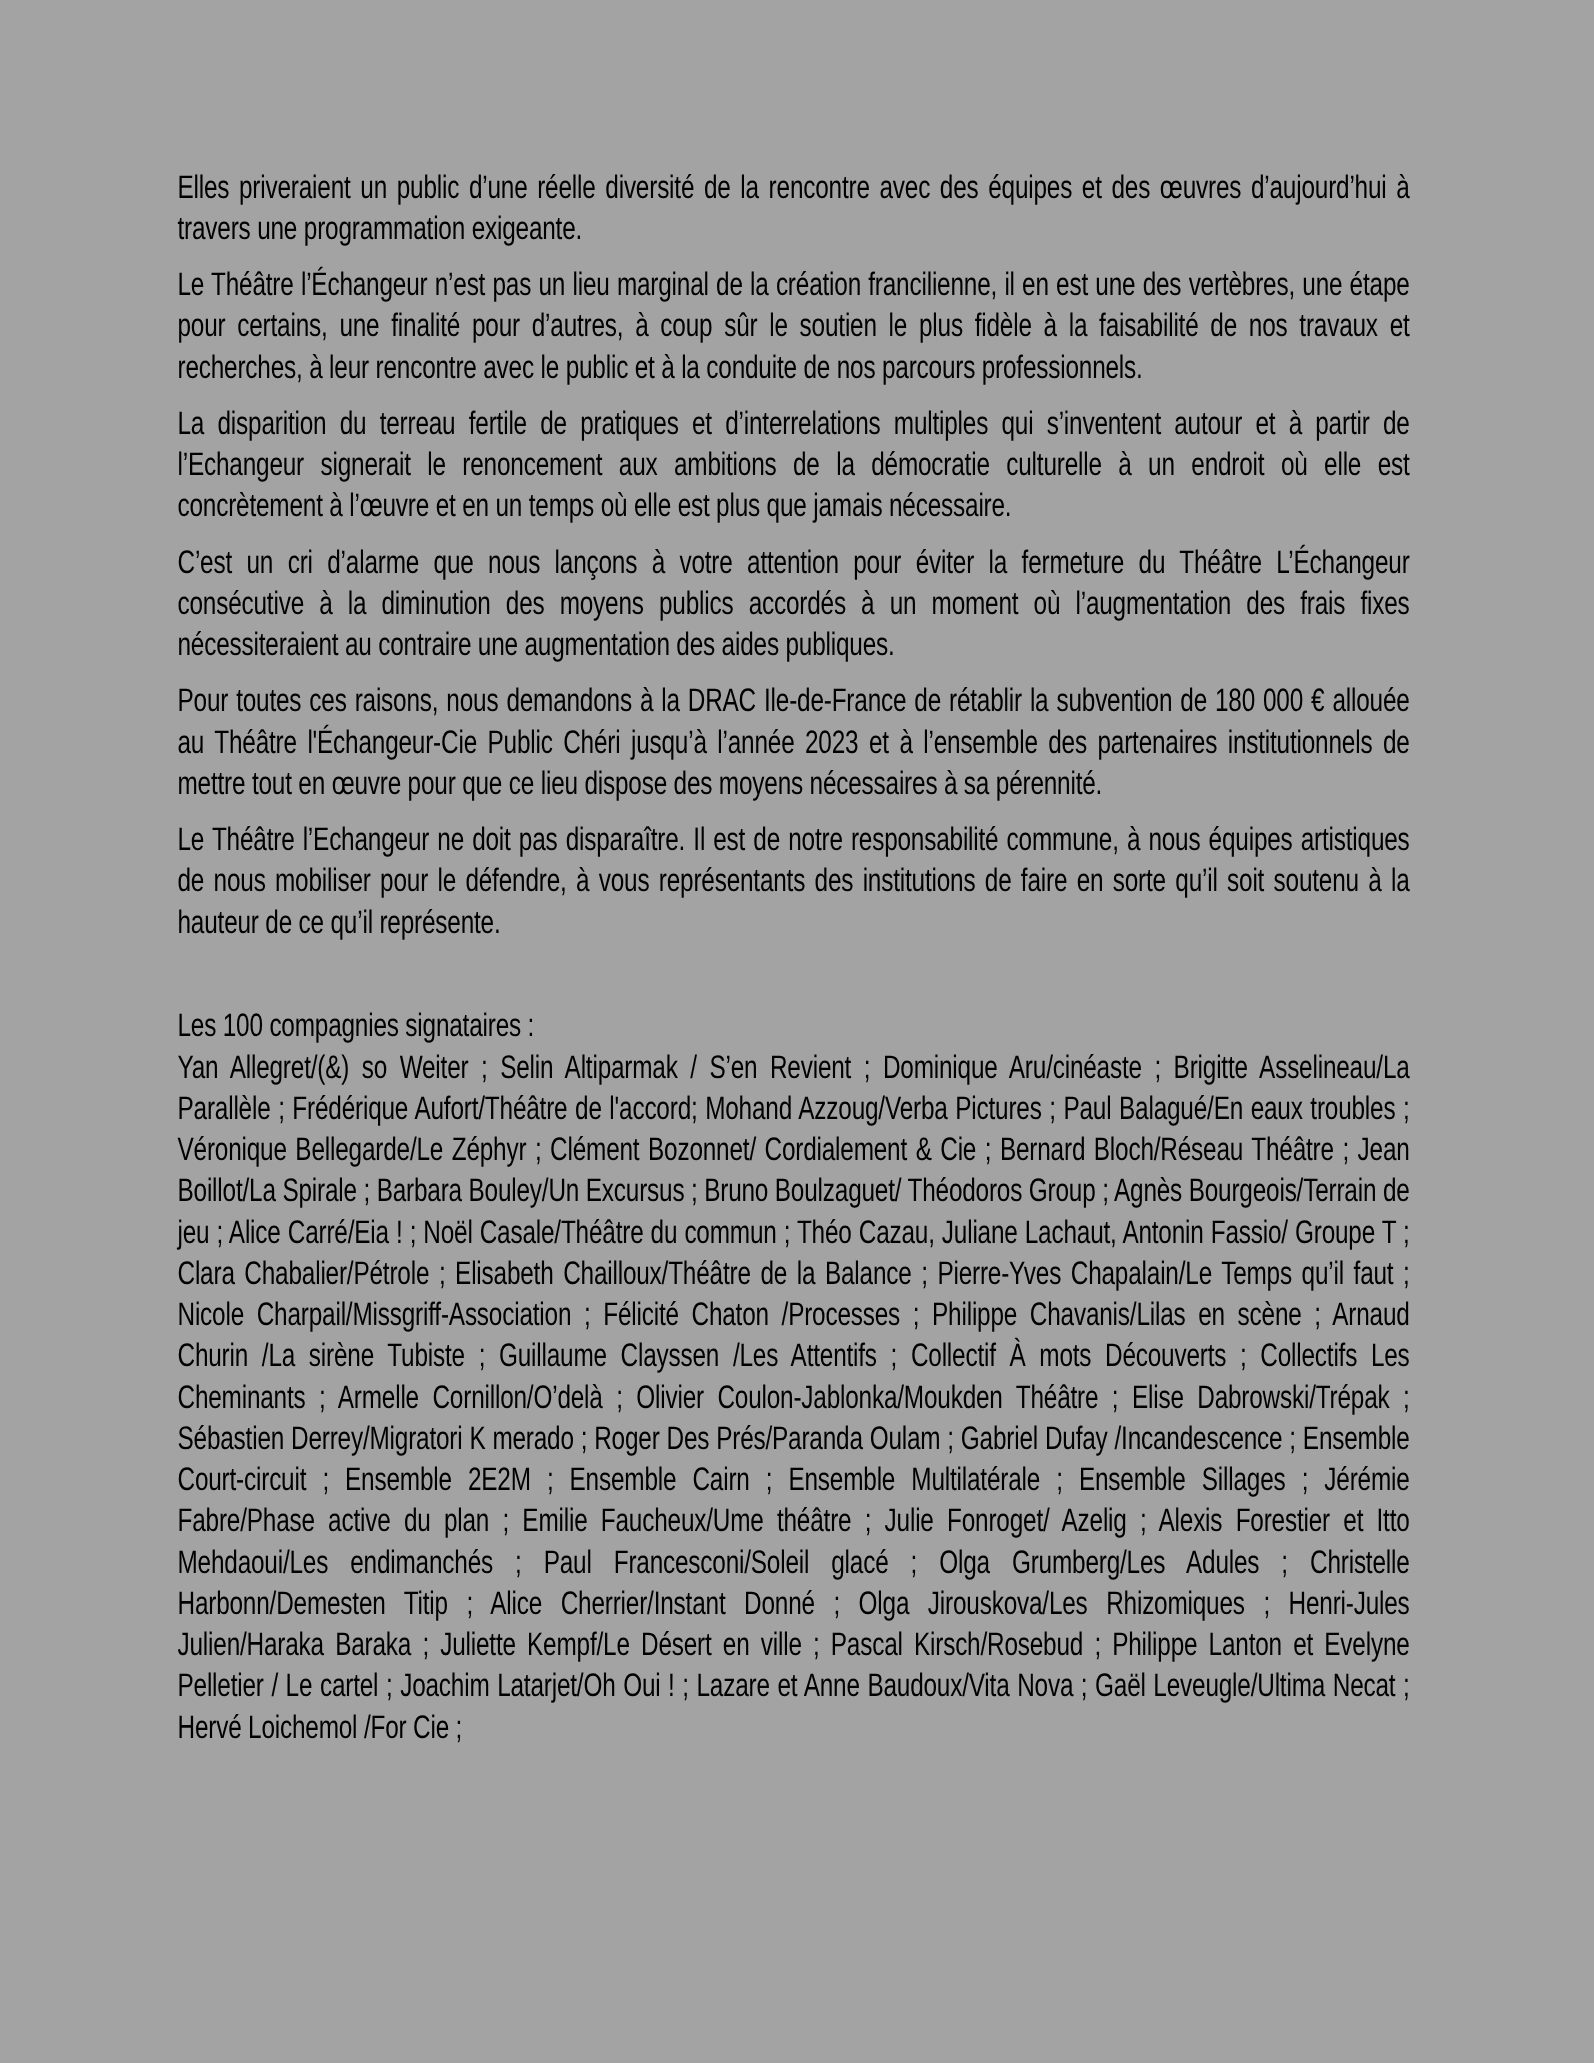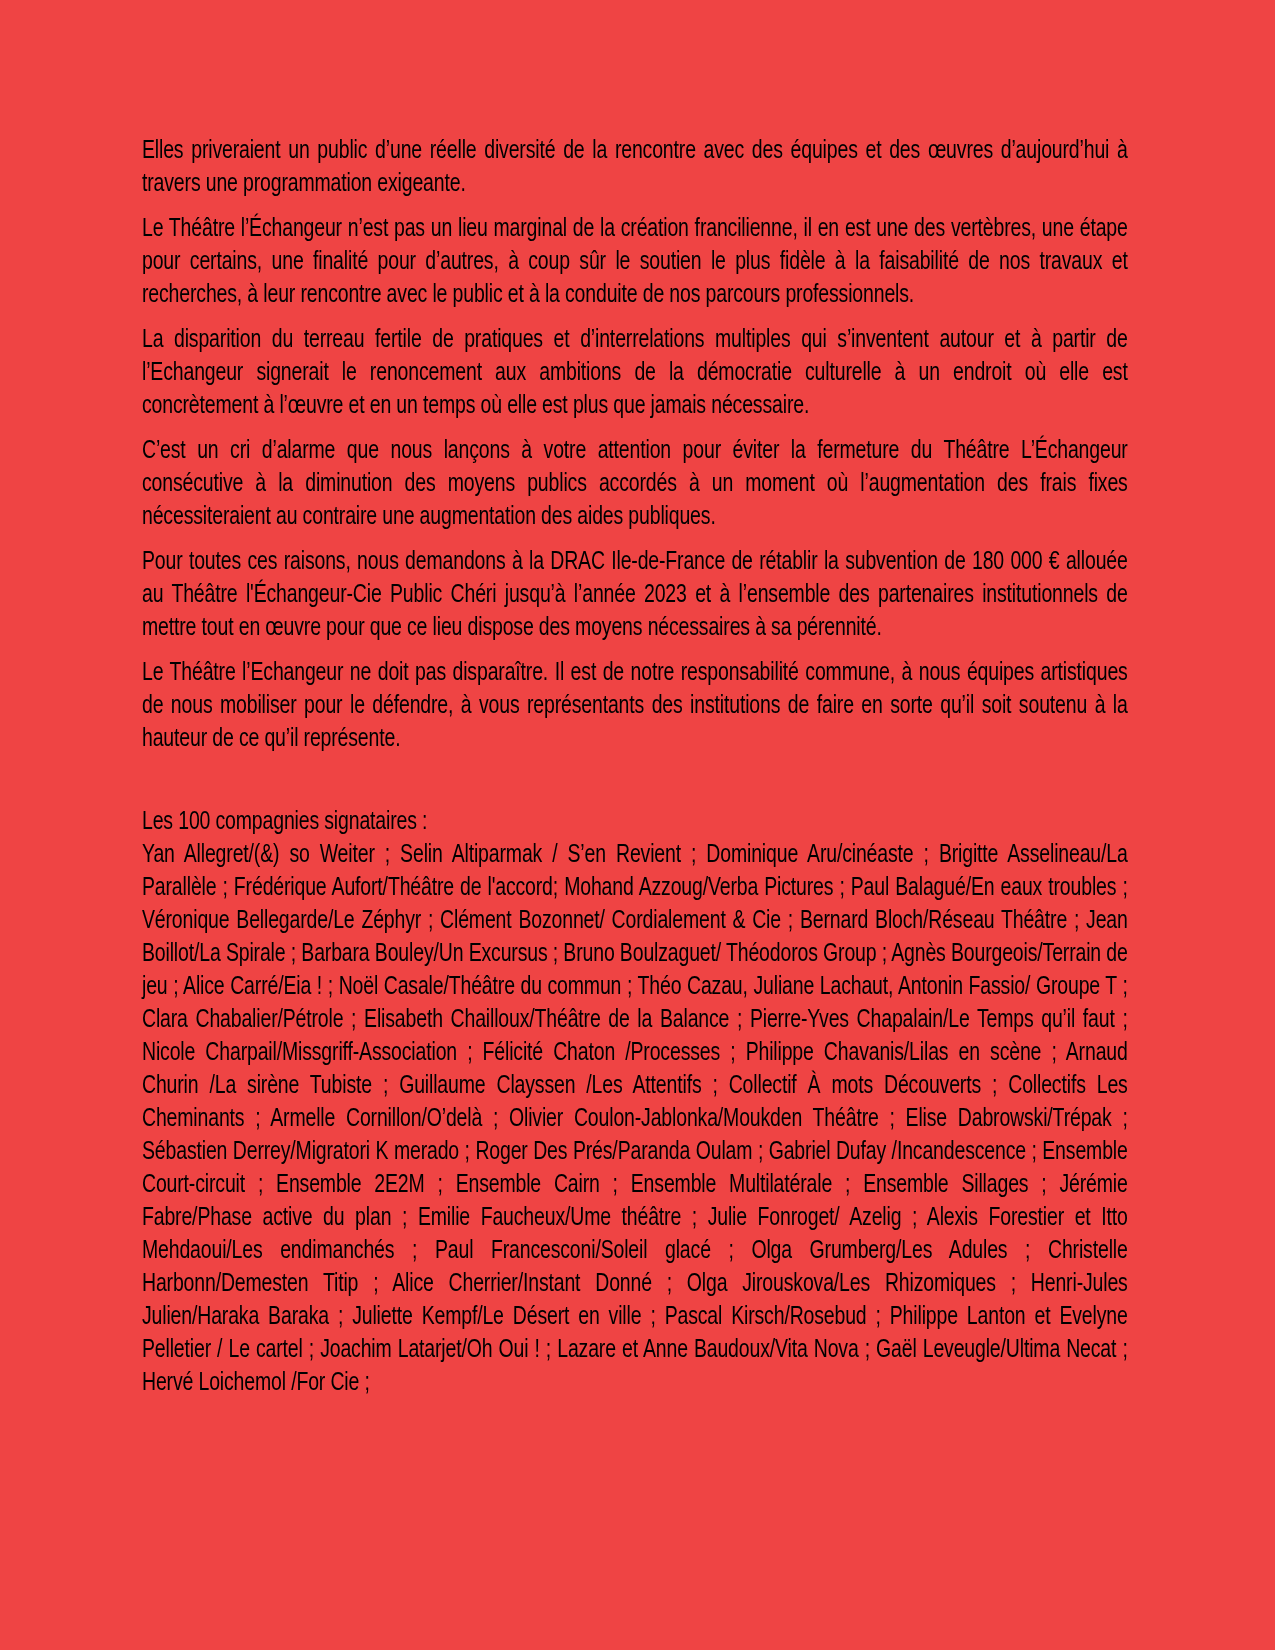--- a/index.html
+++ b/index.html
@@ -4,21 +4,21 @@
 <style>
   html, body {
     margin: 0;
     padding: 0;
     background: #ffffff;
   }
   .page {
     position: relative;
     width: 1275px;
     height: 1650px;
-    background: #ef4444;
+    background: #a3a3a3;
     overflow: hidden;
   }
   
   .textblock {
     position: absolute;
     left: 142px;
     top: 133px;
     width: 1316px;
     transform: scaleX(0.749);
     transform-origin: 0 0;

